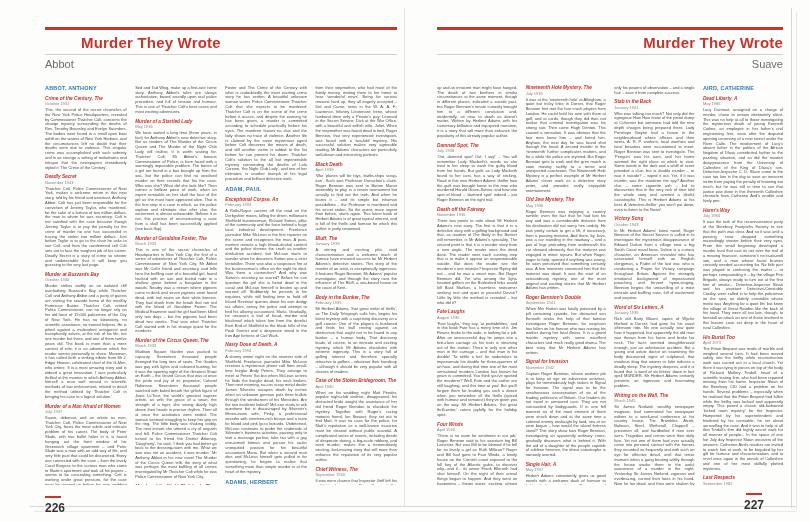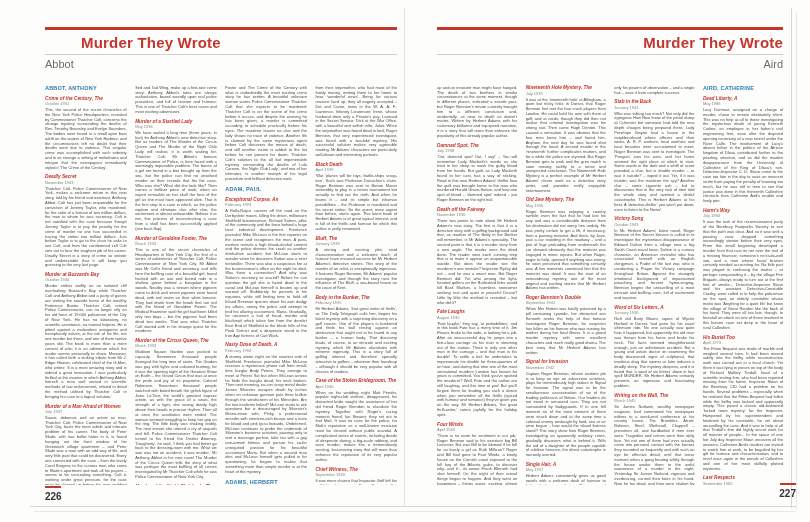--- a/index.html
+++ b/index.html
@@ -20,24 +20,24 @@
   .page-right .running,.page-right .section{text-align:right;}
   .colwrap{margin-top:15px;height:400px;overflow:hidden;}
   .cols{width:200%;transform:scale(.5);transform-origin:0 0;display:flex;gap:17px;}
   .col{flex:1 1 0;min-width:0;}
   .blk{color:#4a4a48;}
   .blk.body{font-size:8px;line-height:9.6px;text-align:justify;margin:0 0 7px 0;}
   .blk.author{font-size:11px;font-weight:bold;color:#2e7cb0;letter-spacing:.4px;margin:10px 0 1px 0;}
   .blk.title{font-size:9.5px;font-weight:bold;font-style:italic;color:#c4362e;margin:9px 0 1px 0;line-height:10.5px;}
   .blk.date{font-size:8px;color:#85847f;margin:0 0 3px 0;}
   .col > .blk:first-child{margin-top:0;}
-  .folio{position:absolute;font-size:10px;font-weight:bold;color:#333;}
+  .folio{position:absolute;font-size:12px;font-weight:bold;color:#333;margin-top:10px;}
   .folio .frule{width:16px;height:2px;background:#c4362e;margin-bottom:3px;}
   .folio-left{left:45px;top:486px;}
-  .folio-right{left:778px;top:483px;text-align:right;}
+  .folio-right{left:744px;top:483px;text-align:right;}
   .folio-right .frule{margin-left:2px;}
 </style>
 </head>
 <body>
 
 <div class="edge spine"></div>
 <div class="edge edge-r1"></div>
 <div class="edge edge-r2"></div>
 <div class="edge edge-b1"></div>
 <div class="edge edge-b2"></div>
@@ -107,21 +107,21 @@
           <div class="blk body">It was mere chance that Inspector Goff left his well-bitten briar pipe in Roger Bennion's flat, but had he remembered to take it, a curious crime would never have been cleared</div>
         </div>
       </div>
   </div>
 </div>
 
 <div class="page page-right">
   <div class="toprule"></div>
   <div class="running">Murder They Wrote</div>
   <div class="thinrule"></div>
-  <div class="section">Aird</div>
+  <div class="section">Suave</div>
   <div class="colwrap">
     <div class="cols">
         <div class="col">
           <div class="blk body">up and an innocent man might have hanged. The death of two brothers in similar circumstances at the same moment, though in different places, indicated a suicide pact, but Roger Bennion's innate curiosity brought him to a different conclusion and, incidentally, as near to death as doesn't matter. Written by Herbert Adams with his customary brilliance and top-speed narrative, it is a story that will more than enhance the popularity of this already popular author.</div>
           <div class="blk title">Damned Spot, The</div>
           <div class="blk date">July 1938</div>
           <div class="blk body">'Out, damned spot! Out, I say!' – You will remember Lady Macbeth's words as she tried in her sleep to wash the guilty blood from her hands. But guilt, as Lady Macbeth found to her cost, has a way of sticking. Read in this new Herbert Adams' thriller how the guilt was brought home to the man who murdered Harold Grove-Sutton, and how one spot of blood – 'damned spot' indeed – put Roger Bennion on the right trail.</div>
           <div class="blk title">Death off the Fairway</div>
           <div class="blk date">November 1936</div>
           <div class="blk body">There two points to note about Mr Herbert Adams's new story. The first is that it is a detective story with a golfing background and that, as readers of The Body in the Bunker will remember, is Mr Adams's speciality. The second point is that it is a murder story from a new angle. The reader sees the deed done. The reader sees each cunning step that is to make it appear an unquestionable suicide. But does the reader see the murderer's one mistake? Inspector Ripley did not – and he was a smart man. But Roger Bennion did. Yet who among the light-hearted golfers on the Burlesford links would kill Basil Marlton, a harmless newcomer seeking rest and quiet in peaceful Devon? Little by little the method is revealed – but who did it?</div>

